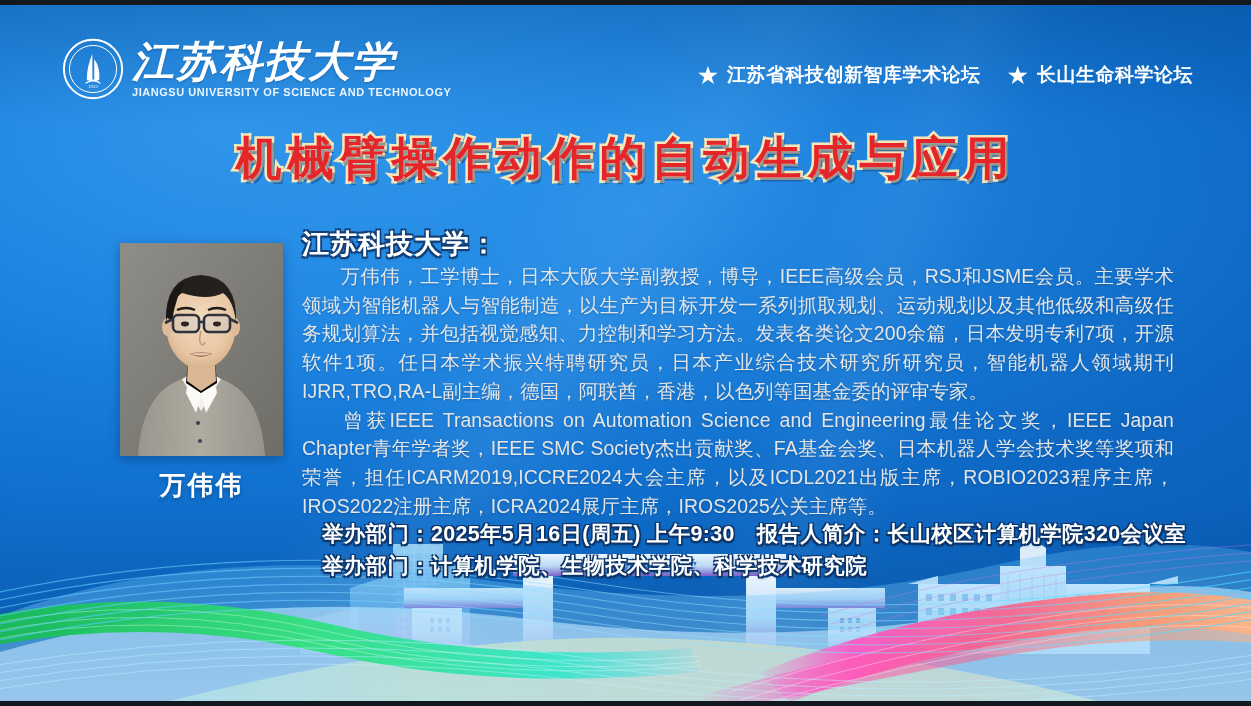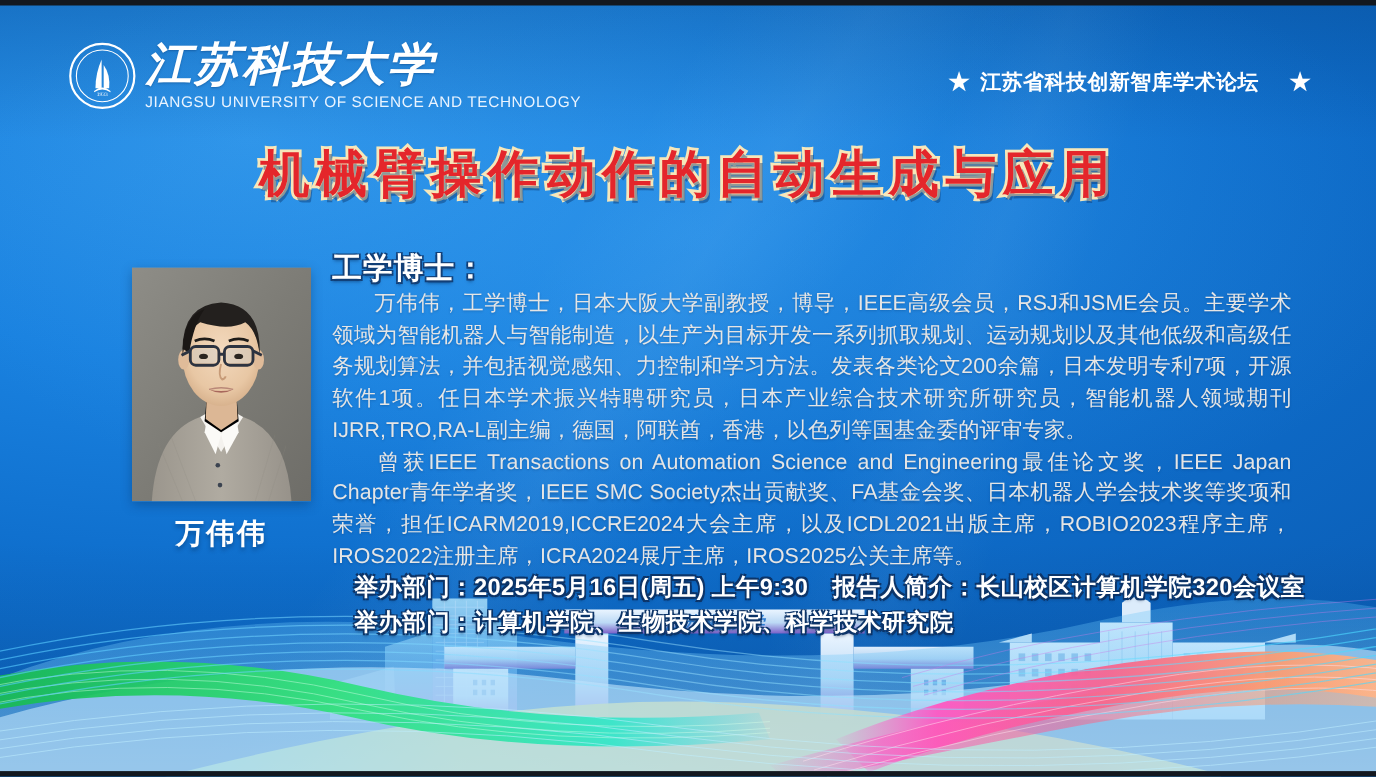--- a/index.html
+++ b/index.html
@@ -57,21 +57,21 @@
   }
   .logo-seal { width: 62px; height: 62px; }
   .logo-text { display: flex; flex-direction: column; line-height: 1; }
   .logo-cn {
     font-family: "Liberation Serif", "DejaVu Serif", serif;
     font-size: 42px; font-weight: 700; color: #ffffff;
     letter-spacing: 2px; font-style: italic;
     text-shadow: 0 1px 2px rgba(0,40,90,0.35);
   }
   .logo-en {
-    font-size: 14px; font-weight: 400; color: #eaf4ff;
+    font-size: 11px; font-weight: 700; color: #eaf4ff;
     letter-spacing: 0.55px; margin-top: 4px; white-space: nowrap;
   }
 
   .forum-bar {
     position: absolute; right: 58px; top: 62px;
     display: flex; align-items: center; gap: 26px;
   }
   .forum-item { display: flex; align-items: center; gap: 8px; }
   .forum-star { font-size: 25px; color: #ffffff; line-height: 1; }
   .forum-label {
@@ -363,20 +363,21 @@
     </div>
   </div>
 
   <div class="forum-bar">
     <div class="forum-item">
       <span class="forum-star">★</span>
       <span class="forum-label">江苏省科技创新智库学术论坛</span>
     </div>
     <div class="forum-item">
       <span class="forum-star">★</span>
+      <span class="forum-label">长山生命科学论坛</span>
     </div>
   </div>
 
   <div class="main-title">机械臂操作动作的自动生成与应用</div>
 
   <div class="photo-frame">
     <svg class="photo-svg" viewBox="0 0 163 213" preserveAspectRatio="xMidYMid slice">
       <defs>
         <linearGradient id="bgStudio" x1="0" y1="0" x2="1" y2="1">
           <stop offset="0%" stop-color="#8e8d87"></stop>
@@ -439,21 +440,21 @@
       <path d="M70 111 Q81 117 92 111 Q81 114 70 111 Z" fill="#a8685c"></path>
       <path d="M70 111 Q81 108 92 111" stroke="#b98878" stroke-width="1.2" fill="none"></path>
 
       <g stroke="#8e8980" stroke-width="0.5" opacity="0.4">
         <path d="M24 160 L46 213 M34 150 L58 213 M130 152 L112 213 M140 162 L124 213"></path>
       </g>
     </svg>
   </div>
   <div class="speaker-name">万伟伟</div>
 
-  <div class="bio-heading">工学博士：</div>
+  <div class="bio-heading">江苏科技大学：</div>
   <div class="bio-body">
     <p class="bio-para"><span class="indent"></span><span>万伟伟，工学博士，日本大阪大学副教授，博导，IEEE高级会员，RSJ和JSME会员。主要学术领域为智能机器人与智能制造，以生产为目标开发一系列抓取规划、运动规划以及其他低级和高级任务规划算法，并包括视觉感知、力控制和学习方法。发表各类论文200余篇，日本发明专利7项，开源软件1项。任日本学术振兴特聘研究员，日本产业综合技术研究所研究员，智能机器人领域期刊IJRR,TRO,RA-L副主编，德国，阿联酋，香港，以色列等国基金委的评审专家。</span></p>
     <p class="bio-para"><span class="indent"></span><span>曾获IEEE Transactions on Automation Science and Engineering最佳论文奖，IEEE Japan Chapter青年学者奖，IEEE SMC Society杰出贡献奖、FA基金会奖、日本机器人学会技术奖等奖项和荣誉，担任ICARM2019,ICCRE2024大会主席，以及ICDL2021出版主席，ROBIO2023程序主席，IROS2022注册主席，ICRA2024展厅主席，IROS2025公关主席等。</span></p>
   </div>
 
   <div class="event-line event-time">
     <span>举办部门：</span><span>2025年5月16日(周五) 上午9:30</span><span class="event-gap"></span><span>报告人简介：</span><span>长山校区计算机学院320会议室</span>
   </div>
   <div class="event-line event-dept">
     <span>举办部门：</span><span>计算机学院、生物技术学院、科学技术研究院</span>

